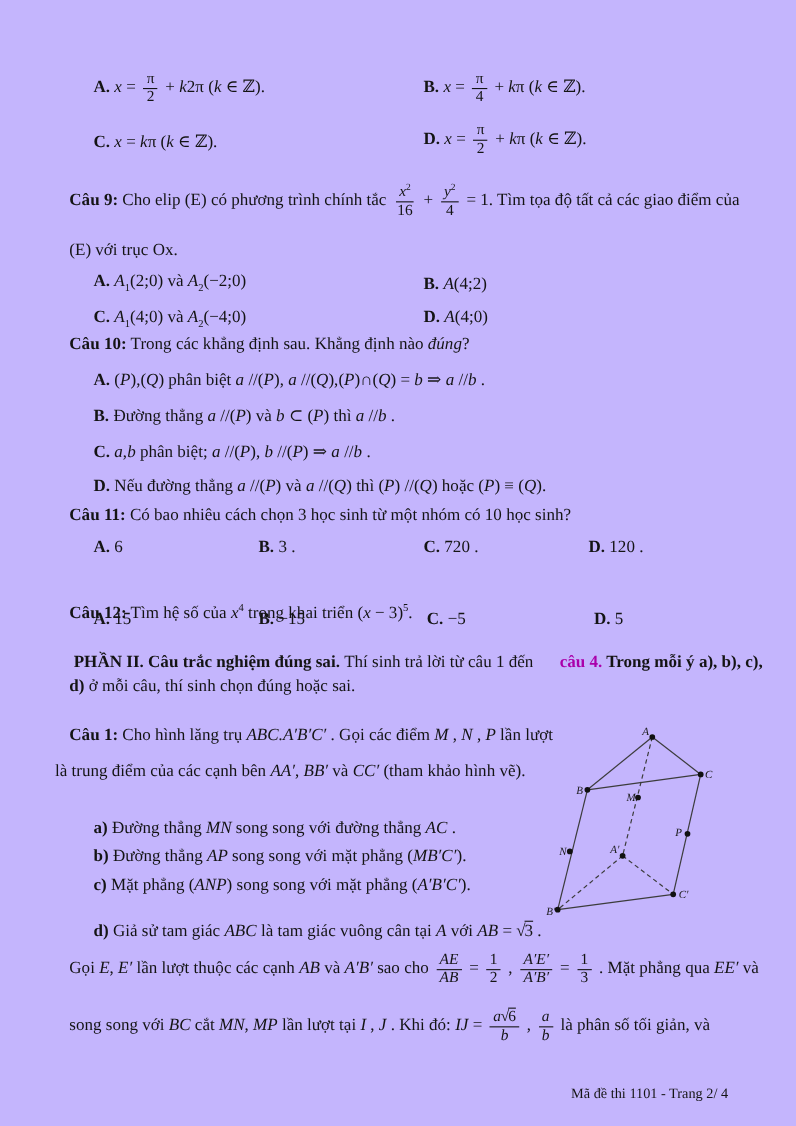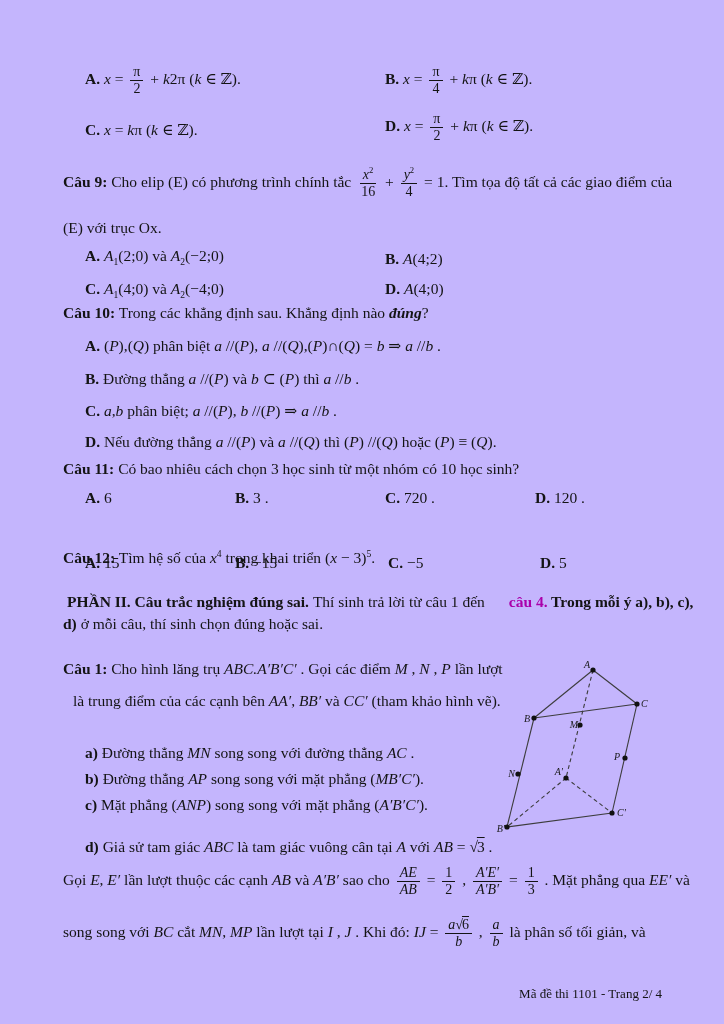--- a/index.html
+++ b/index.html
@@ -3,21 +3,21 @@
 <meta charset="utf-8">
 <style>
   html,body{margin:0;padding:0;background:#ffffff;}
   body{width:724px;height:1024px;position:relative;
        font-family:"Liberation Serif","DejaVu Serif",serif;color:#141414;
        -webkit-font-smoothing:antialiased;}
   .page{position:absolute;inset:0;background:#c4b5fd;overflow:hidden;}
   .line{position:absolute;font-size:15.5px;line-height:1.3;white-space:nowrap;}
   .mi{font-style:italic;}
   .bold{font-weight:bold;}
-  .boldit{font-weight:bold;font-style:italic;margin-top:20px;}
+  .boldit{font-weight:normal;font-style:italic;margin-top:20px;}
   .magenta{font-weight:bold;color:var(--magenta,#aa00aa);margin-left:20px;}
   sup,sub{font-size:0.62em;line-height:0;}
   .frac{display:inline-flex;flex-direction:column;align-items:center;
         vertical-align:middle;margin:0 3px;font-size:14px;line-height:1.12;}
   .frac .num{display:block;border-bottom:1px solid #141414;padding:0 3px;}
   .frac .den{display:block;padding:0 3px;}
   .sqrtw{white-space:nowrap;}
   .rad{letter-spacing:-1px;}
   .rbar{text-decoration:overline;}
   .fig{position:absolute;left:490px;top:650px;width:172px;height:192px;}
@@ -70,21 +70,21 @@
   <div class="line" style="left:63px;top:548px"><span class="bold">Câu 12:</span><span> Tìm hệ số của </span><span class="mi">x</span><sup>4</sup><span> trong khai triển (</span><span class="mi">x</span><span> − 3)</span><sup>5</sup><span>.</span></div>
   <div class="line" style="left:85px;top:553px"><span class="bold">A.</span><span> 15</span></div>
   <div class="line" style="left:235px;top:553px"><span class="bold">B.</span><span> −15</span></div>
   <div class="line" style="left:388px;top:553px"><span class="bold">C.</span><span> −5</span></div>
   <div class="line" style="left:540px;top:553px"><span class="bold">D.</span><span> 5</span></div>
 
   <div class="line" style="left:67px;top:592px"><span class="bold">PHẦN II. Câu trắc nghiệm đúng sai. </span><span>Thí sinh trả lời từ câu 1 đến </span><span class="magenta">câu 4.</span><span class="bold"> Trong mỗi ý a), b), c),</span></div>
   <div class="line" style="left:63px;top:614px"><span class="bold">d)</span><span> ở mỗi câu, thí sinh chọn đúng hoặc sai.</span></div>
 
   <div class="line" style="left:63px;top:659px"><span class="bold">Câu 1:</span><span> Cho hình lăng trụ </span><span class="mi">ABC.A′B′C′</span><span> . Gọi các điểm </span><span class="mi">M</span><span> , </span><span class="mi">N</span><span> , </span><span class="mi">P</span><span> lần lượt</span></div>
-  <div class="line" style="left:73px;top:691px"><span>là trung điểm của các cạnh bên </span><span class="mi">AA′</span><span>, </span><span class="mi">BB′</span><span> và </span><span class="mi">CC′</span><span> (tham khảo hình vẽ).</span></div>
+  <div class="line" style="left:50px;top:691px"><span>là trung điểm của các cạnh bên </span><span class="mi">AA′</span><span>, </span><span class="mi">BB′</span><span> và </span><span class="mi">CC′</span><span> (tham khảo hình vẽ).</span></div>
   <div class="line" style="left:85px;top:769px"><span class="bold">b)</span><span> Đường thẳng </span><span class="mi">AP</span><span> song song với mặt phẳng (</span><span class="mi">MB′C′</span><span>).</span></div>
   <div class="line" style="left:85px;top:743px"><span class="bold">a)</span><span> Đường thẳng </span><span class="mi">MN</span><span> song song với đường thẳng </span><span class="mi">AC</span><span> .</span></div>
   <div class="line" style="left:85px;top:795px"><span class="bold">c)</span><span> Mặt phẳng (</span><span class="mi">ANP</span><span>) song song với mặt phẳng (</span><span class="mi">A′B′C′</span><span>).</span></div>
   <div class="line" style="left:85px;top:837px"><span class="bold">d)</span><span> Giả sử tam giác </span><span class="mi">ABC</span><span> là tam giác vuông cân tại </span><span class="mi">A</span><span> với </span><span class="mi">AB</span><span> = </span><span class="sqrtw"><span class="rad">√</span><span class="rbar">3</span></span><span> .</span></div>
   <div class="line" style="left:63px;top:865px"><span>Gọi </span><span class="mi">E</span><span>, </span><span class="mi">E′</span><span> lần lượt thuộc các cạnh </span><span class="mi">AB</span><span> và </span><span class="mi">A′B′</span><span> sao cho </span><span class="frac">
         <span class="num"><span class="mi">AE</span></span>
         <span class="den"><span class="mi">AB</span></span>
       </span><span> = </span><span class="frac">
         <span class="num"><span>1</span></span>
         <span class="den"><span>2</span></span>

